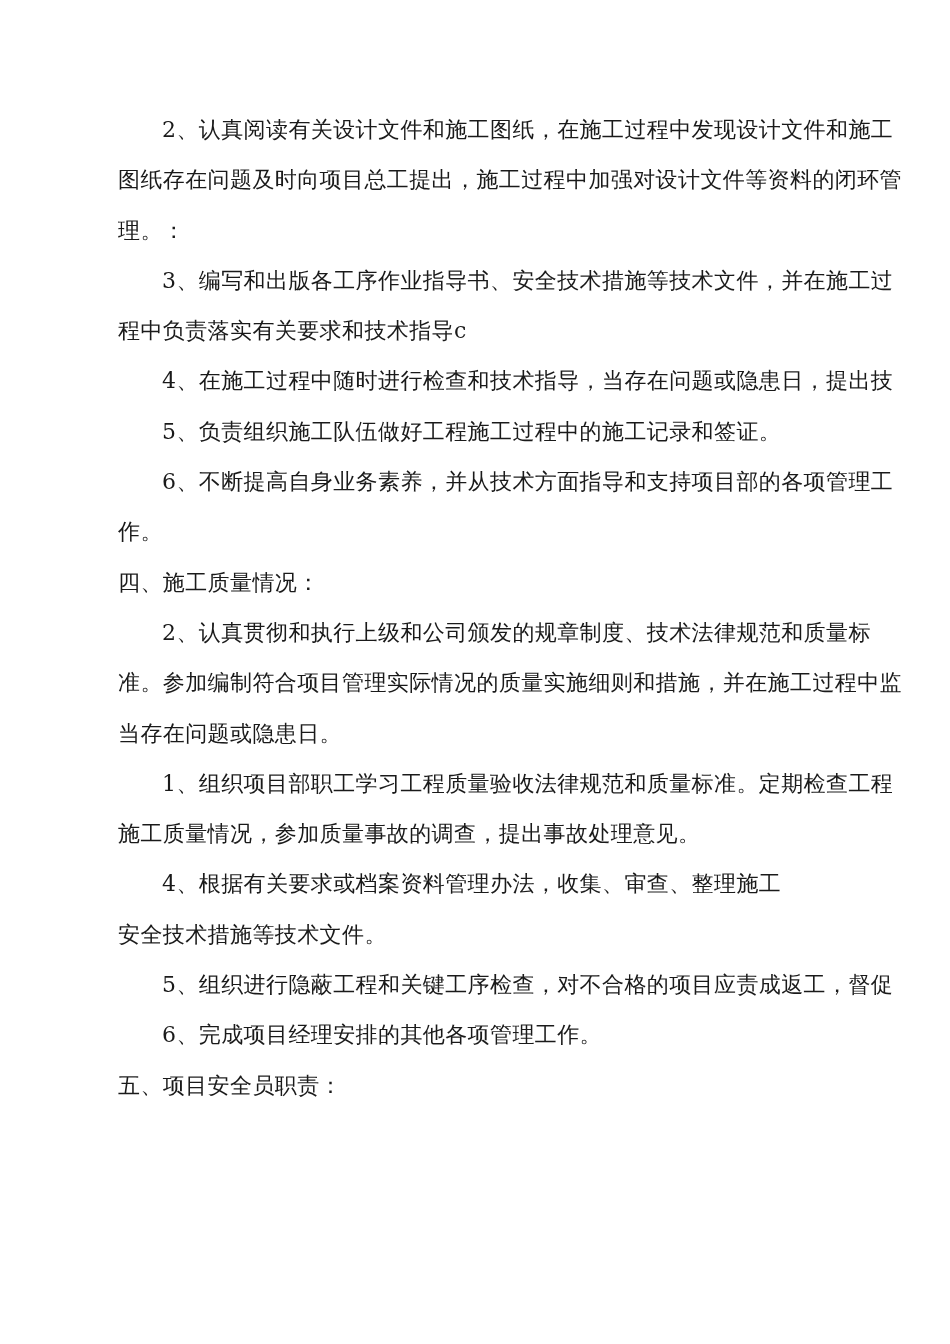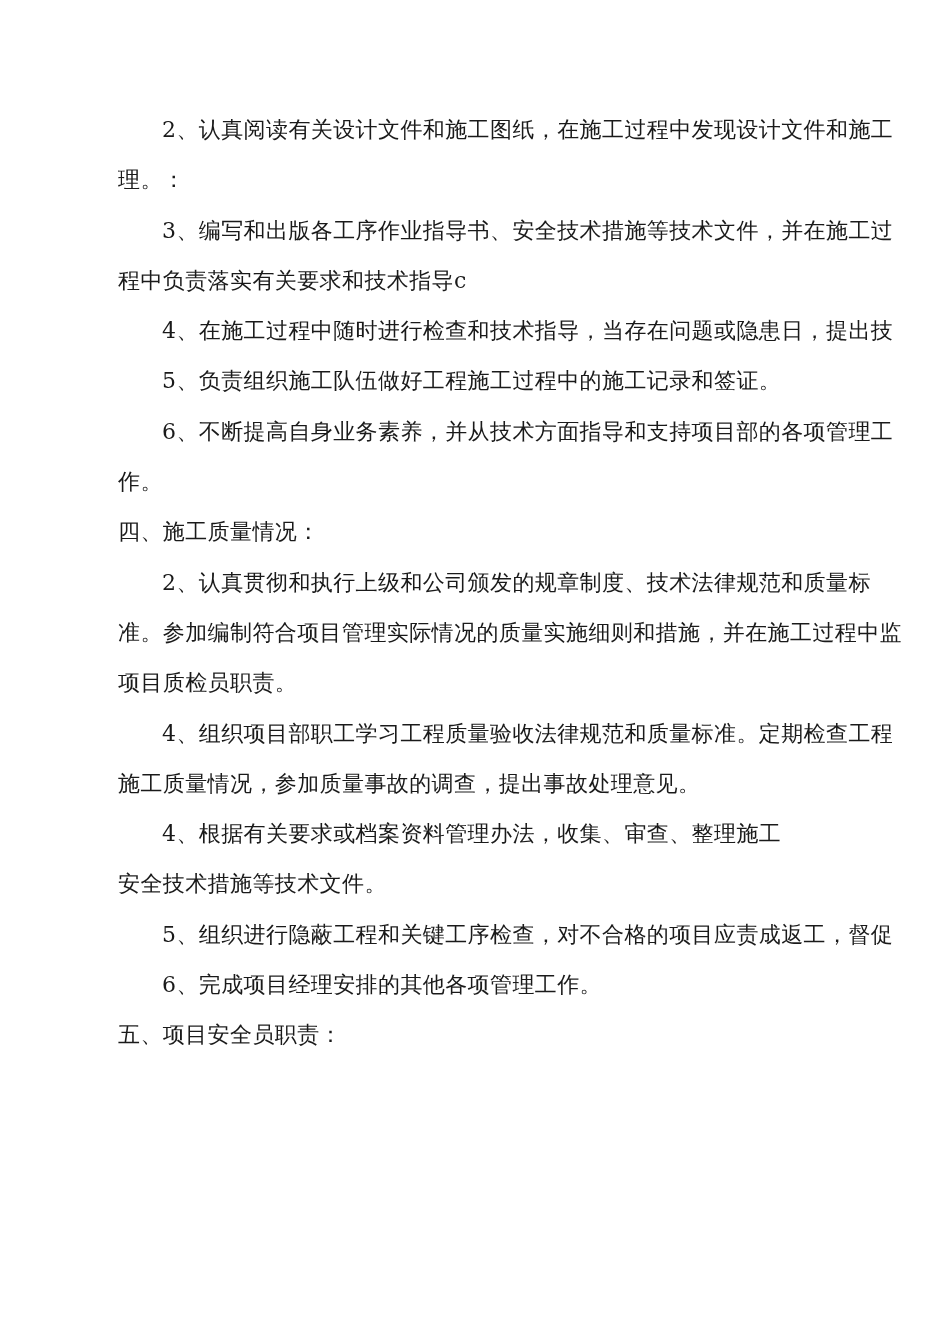--- a/index.html
+++ b/index.html
@@ -34,31 +34,32 @@
   .justify {
     text-align: justify;
     text-align-last: justify;
   }
 </style>
 </head>
 <body>
 
 <div class="page">
   <div class="line indent justify">2、认真阅读有关设计文件和施工图纸，在施工过程中发现设计文件和施工</div>
+  <div class="line justify">图纸存在问题及时向项目总工提出，施工过程中加强对设计文件等资料的闭环管</div>
   <div class="line">理。：</div>
   <div class="line indent justify">3、编写和出版各工序作业指导书、安全技术措施等技术文件，并在施工过</div>
   <div class="line">程中负责落实有关要求和技术指导c</div>
   <div class="line indent justify">4、在施工过程中随时进行检查和技术指导，当存在问题或隐患日，提出技</div>
   <div class="line indent">5、负责组织施工队伍做好工程施工过程中的施工记录和签证。</div>
   <div class="line indent justify">6、不断提高自身业务素养，并从技术方面指导和支持项目部的各项管理工</div>
   <div class="line">作。</div>
   <div class="line">四、施工质量情况：</div>
   <div class="line indent justify">2、认真贯彻和执行上级和公司颁发的规章制度、技术法律规范和质量标</div>
   <div class="line justify">准。参加编制符合项目管理实际情况的质量实施细则和措施，并在施工过程中监</div>
-  <div class="line">项目质检员职责。</div>
-  <div class="line indent justify">4、组织项目部职工学习工程质量验收法律规范和质量标准。定期检查工程</div>
+  <div class="line">当存在问题或隐患日。</div>
+  <div class="line indent justify">1、组织项目部职工学习工程质量验收法律规范和质量标准。定期检查工程</div>
   <div class="line">施工质量情况，参加质量事故的调查，提出事故处理意见。</div>
   <div class="line indent">4、根据有关要求或档案资料管理办法，收集、审查、整理施工</div>
   <div class="line">安全技术措施等技术文件。</div>
   <div class="line indent justify">5、组织进行隐蔽工程和关键工序检查，对不合格的项目应责成返工，督促</div>
   <div class="line indent">6、完成项目经理安排的其他各项管理工作。</div>
   <div class="line">五、项目安全员职责：</div>
 </div>
 
 </body></html>

